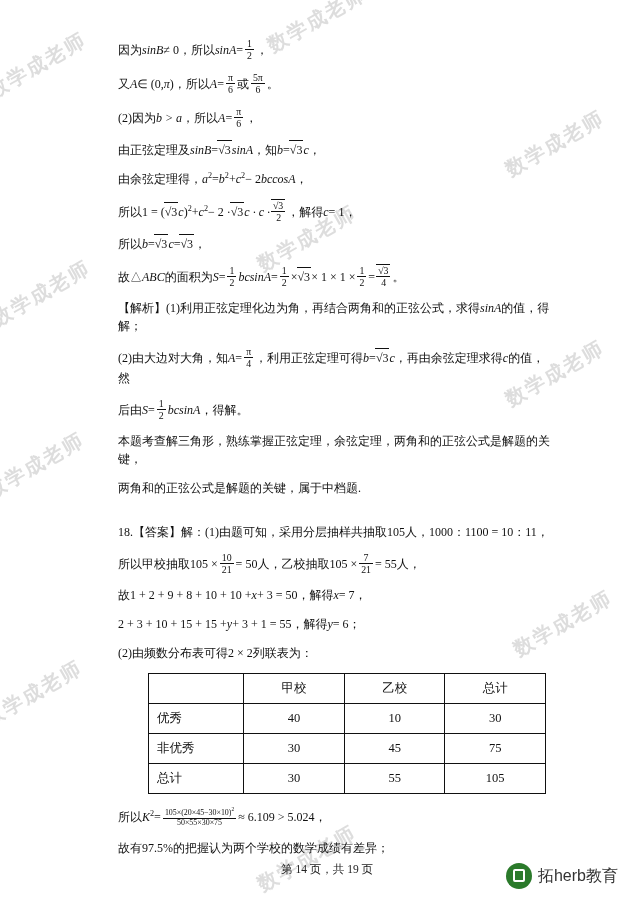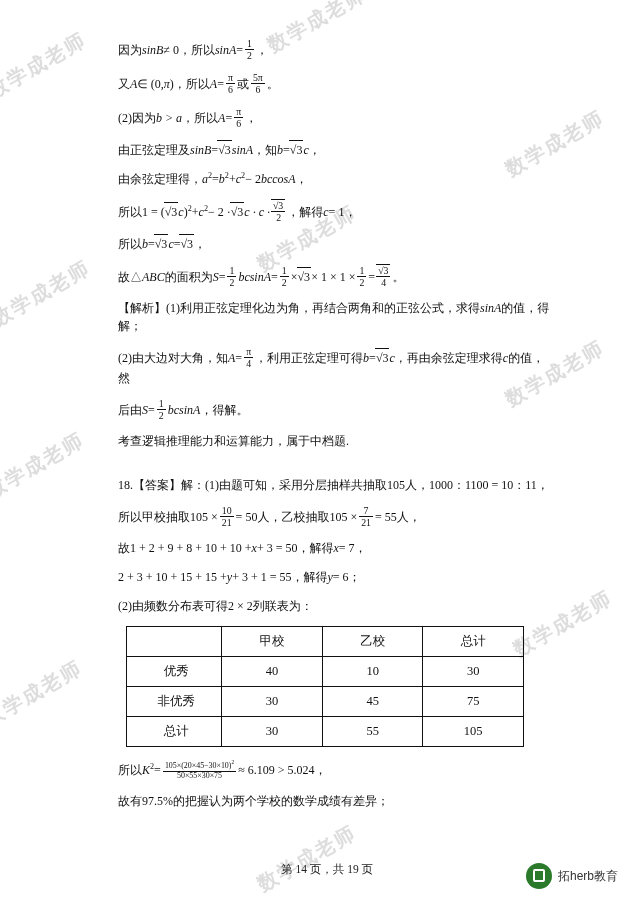--- a/index.html
+++ b/index.html
@@ -51,31 +51,31 @@
   .sqrt{
     display:inline-block;
     border-top:1px solid #111;
     padding:0 1px 0 1px;
     margin-left:-1px;
   }
   sup{font-size:.68em;vertical-align:super;}
   table.cnt{
     border-collapse:collapse;
     width:calc(100% - 36px);
-    margin:4px 0 12px 8px;
+    margin:4px 0 12px 30px;
     font-size:12.5px;
   }
   table.cnt td{
     border:1px solid #111;
     height:25px;
     text-align:center;
     padding:2px 4px;
   }
   table.cnt td.lead{
-    text-align:center;
+    text-align:left;
     padding-left:8px;
     width:24%;
   }
   .footer{
     position:absolute;
     left:14px;right:0;
     bottom:28px;
     text-align:center;
     font-size:11.5px;
     color:#222;
@@ -101,21 +101,21 @@
     content:"";
     position:absolute;
     left:7px;top:6px;
     width:12px;height:13px;
     border:2px solid #fff;
     border-radius:2px;
     box-sizing:border-box;
   }
   .logo .txt{
     font-family:"Liberation Sans", sans-serif;
-    font-size:12px;
+    font-size:16px;
     color:#333;
   }
 </style>
 </head>
 <body>
 
 <div class="wm" style="left:-18px;top:52px;">数学成老师</div>
 <div class="wm" style="left:262px;top:6px;">数学成老师</div>
 <div class="wm" style="left:500px;top:130px;">数学成老师</div>
 <div class="wm" style="left:-14px;top:280px;">数学成老师</div>
@@ -166,21 +166,22 @@
     </p>
 
     <p>
       <span>(2)由大边对大角，知</span><span class="it">A</span><span>=</span><span class="frac"><span class="num">π</span><span class="den">4</span></span><span>，利用正弦定理可得</span><span class="it">b</span><span>=</span><span class="sqrt">√3</span><span class="it">c</span><span>，再由余弦定理求得</span><span class="it">c</span><span>的值，然</span>
     </p>
 
     <p>
       <span>后由</span><span class="it">S</span><span>=</span><span class="frac"><span class="num">1</span><span class="den">2</span></span><span class="it">bcsinA</span><span>，得解。</span>
     </p>
 
-    <p style="margin-bottom:26px;">考查逻辑推理能力和运算能力，属于中档题.</p>
+    <p>本题考查解三角形，熟练掌握正弦定理，余弦定理，两角和的正弦公式是解题的关键，</p>
+    <p style="margin-bottom:26px;">两角和的正弦公式是解题的关键，属于中档题.</p>
 
     <p>
       <span>18.</span><span>【答案】</span><span>解：(1)由题可知，采用分层抽样共抽取105人，1000：1100 = 10：11，</span>
     </p>
 
     <p>
       <span>所以甲校抽取105 ×</span><span class="frac"><span class="num">10</span><span class="den">21</span></span><span>= 50人，乙校抽取105 ×</span><span class="frac"><span class="num">7</span><span class="den">21</span></span><span>= 55人，</span>
     </p>
 
     <p>

